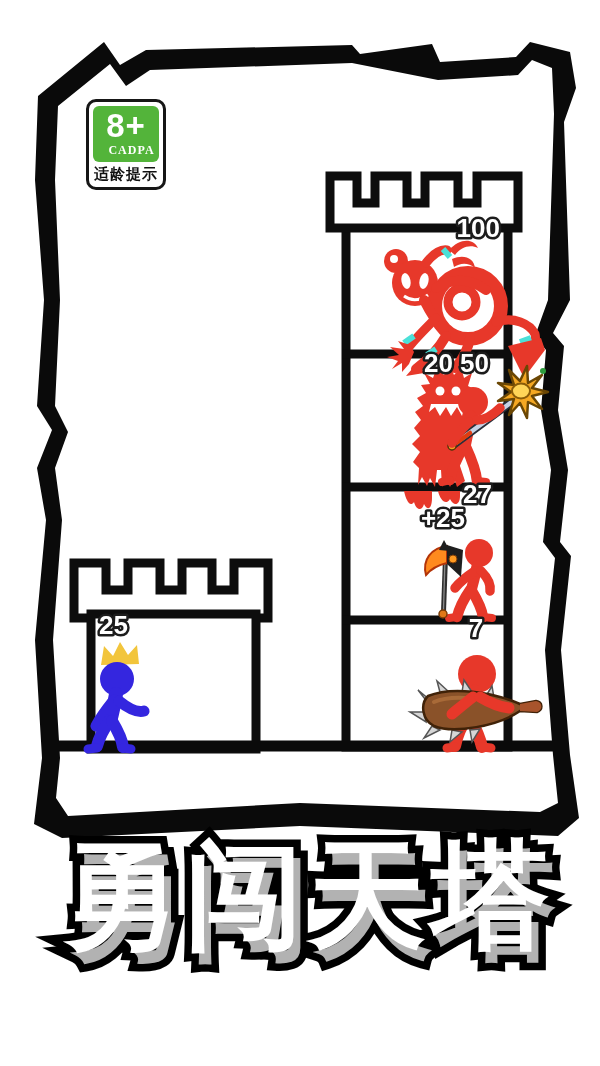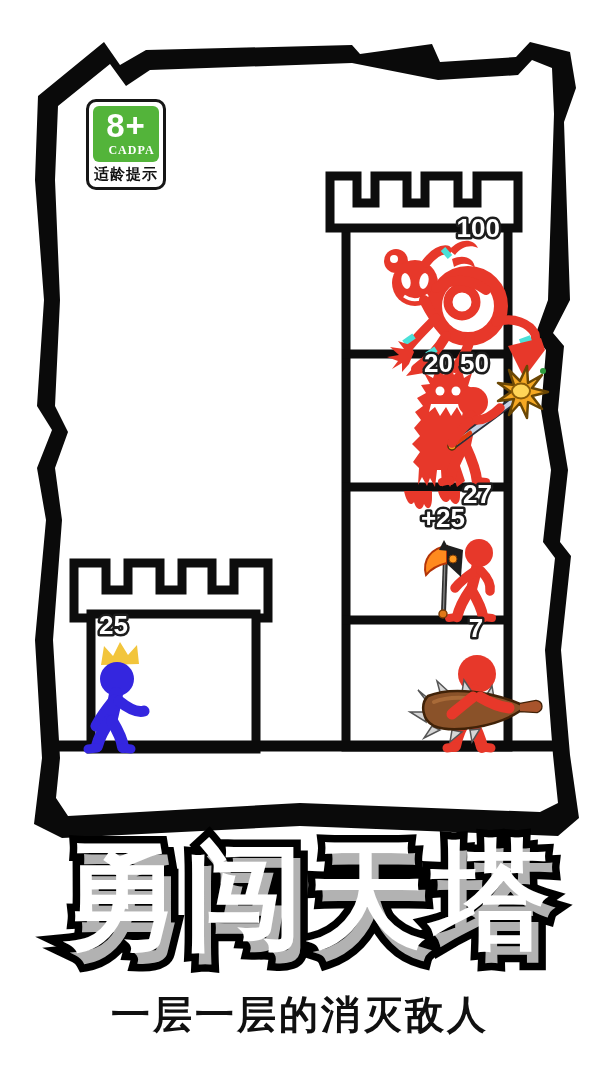--- a/index.html
+++ b/index.html
@@ -222,15 +222,14 @@
     <div class="age-label">适龄提示</div>
   </div>
 
   <div class="title-wrap">
     <div class="title-layer t-back-off">勇闯天塔</div>
     <div class="title-layer t-back">勇闯天塔</div>
     <div class="title-layer t-gray">勇闯天塔</div>
     <div class="title-layer t-front">勇闯天塔</div>
   </div>
 
-  <div class="subtitle">一层一层的消灭敌人</div>
 
 </div>
 
 </body></html>

